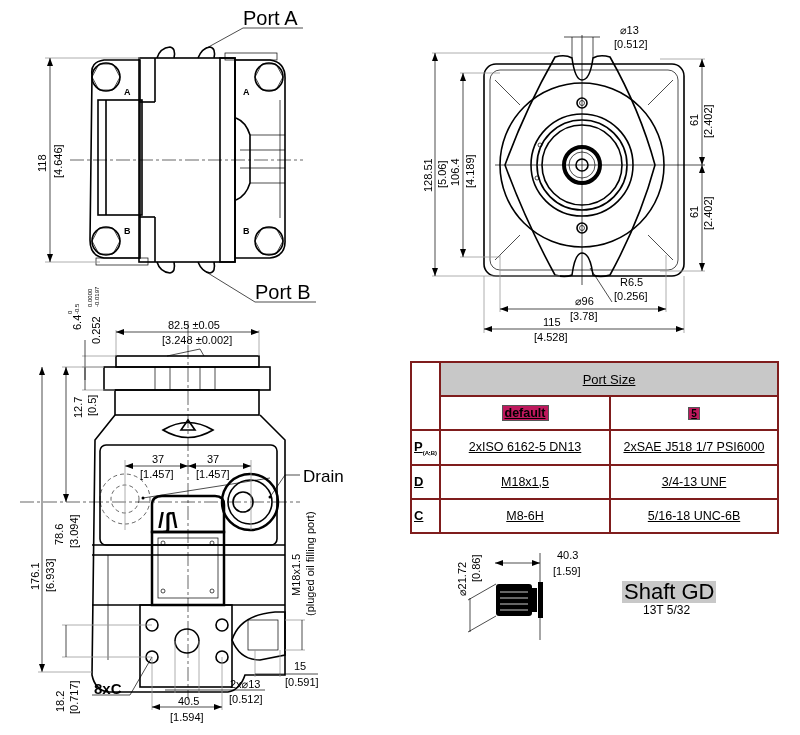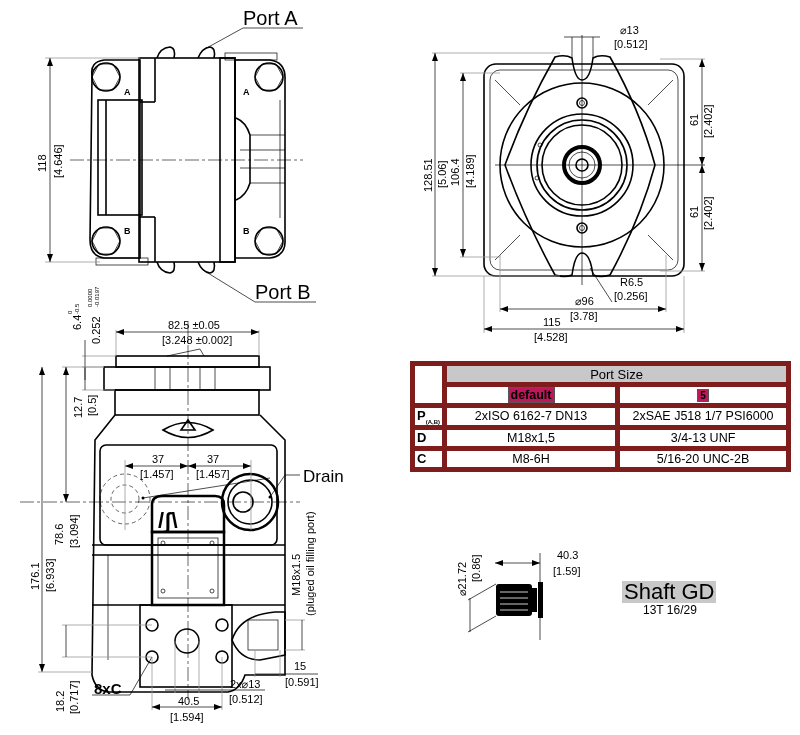--- a/index.html
+++ b/index.html
@@ -5,21 +5,21 @@
   html, body { margin:0; padding:0; background:#ffffff; }
   body { width:800px; height:735px; position:relative; overflow:hidden; font-family:"Liberation Sans", sans-serif; color:#000; }
   svg { position:absolute; left:0; top:0; }
   .dim { font-family:"Liberation Sans", sans-serif; font-size:11px; fill:#000; }
   .lbl { font-family:"Liberation Sans", sans-serif; font-size:20px; fill:#000; }
   .ln { stroke:#000; fill:none; stroke-width:1.6; }
   .thin { stroke:#000; fill:none; stroke-width:0.7; }
   .ctr { stroke:#000; fill:none; stroke-width:0.6; stroke-dasharray:14 3 3 3; }
   .gry { stroke:#9a9a9a; fill:none; stroke-width:0.8; }
   .port-table { position:absolute; left:410px; top:361px; border-collapse:collapse; font-size:12.5px; font-family:"Liberation Sans", sans-serif; }
-  .port-table td { border:5px solid #7f1d1d; padding:0 2px; height:16px; text-align:center; white-space:nowrap; }
+  .port-table td { border:2px solid #7f1d1d; padding:8px 2px; height:16px; text-align:center; white-space:nowrap;text-decoration:underline; }
   .port-table .hdr { background:#c8c8c8; font-size:13px; }
   .port-table .rowh { text-align:left; font-weight:bold; width:20px; font-size:13px; }
   .boxed { border:1px solid #555; padding:0 2px; font-weight:bold; background:#be185d; }
   .shaft-title { position:absolute; left:622px; top:581px; background:#c8c8c8; font-size:22px; line-height:22px; padding:0 2px; font-family:"Liberation Sans", sans-serif; }
   .shaft-sub { position:absolute; left:643px; top:603px; font-size:12px; font-family:"Liberation Sans", sans-serif; }
 </style>
 </head>
 <body>
 
 <svg width="800" height="735" viewBox="0 0 800 735">
@@ -334,30 +334,30 @@
       <tr>
     <td rowspan="2" style="width:20px;"></td>
     <td colspan="2" class="hdr">Port Size</td>
   </tr>
   <tr>
     <td style="width:164px;"><span class="boxed">default</span></td>
     <td style="width:162px;"><span class="boxed" style="font-size:10px;">5</span></td>
   </tr>
   <tr>
     <td class="rowh"><span>P</span><sub style="font-size:6px;">(A,B)</sub></td>
-    <td>2xISO 6162-7 DN13</td>
+    <td>2xISO 6162-5 DN13</td>
     <td>2xSAE J518 1/7 PSI6000</td>
   </tr>
   <tr>
     <td class="rowh">D</td>
     <td>M18x1,5</td>
     <td>3/4-13 UNF</td>
   </tr>
   <tr>
     <td class="rowh">C</td>
     <td>M8-6H</td>
-    <td>5/16-20 UNC-2B</td>
+    <td>5/16-18 UNC-6B</td>
   </tr>
 </tbody>
   </table>
 
 <div class="shaft-title">Shaft GD</div>
-<div class="shaft-sub">13T 16/29</div>
+<div class="shaft-sub">13T 5/32</div>
 
 </body></html>

